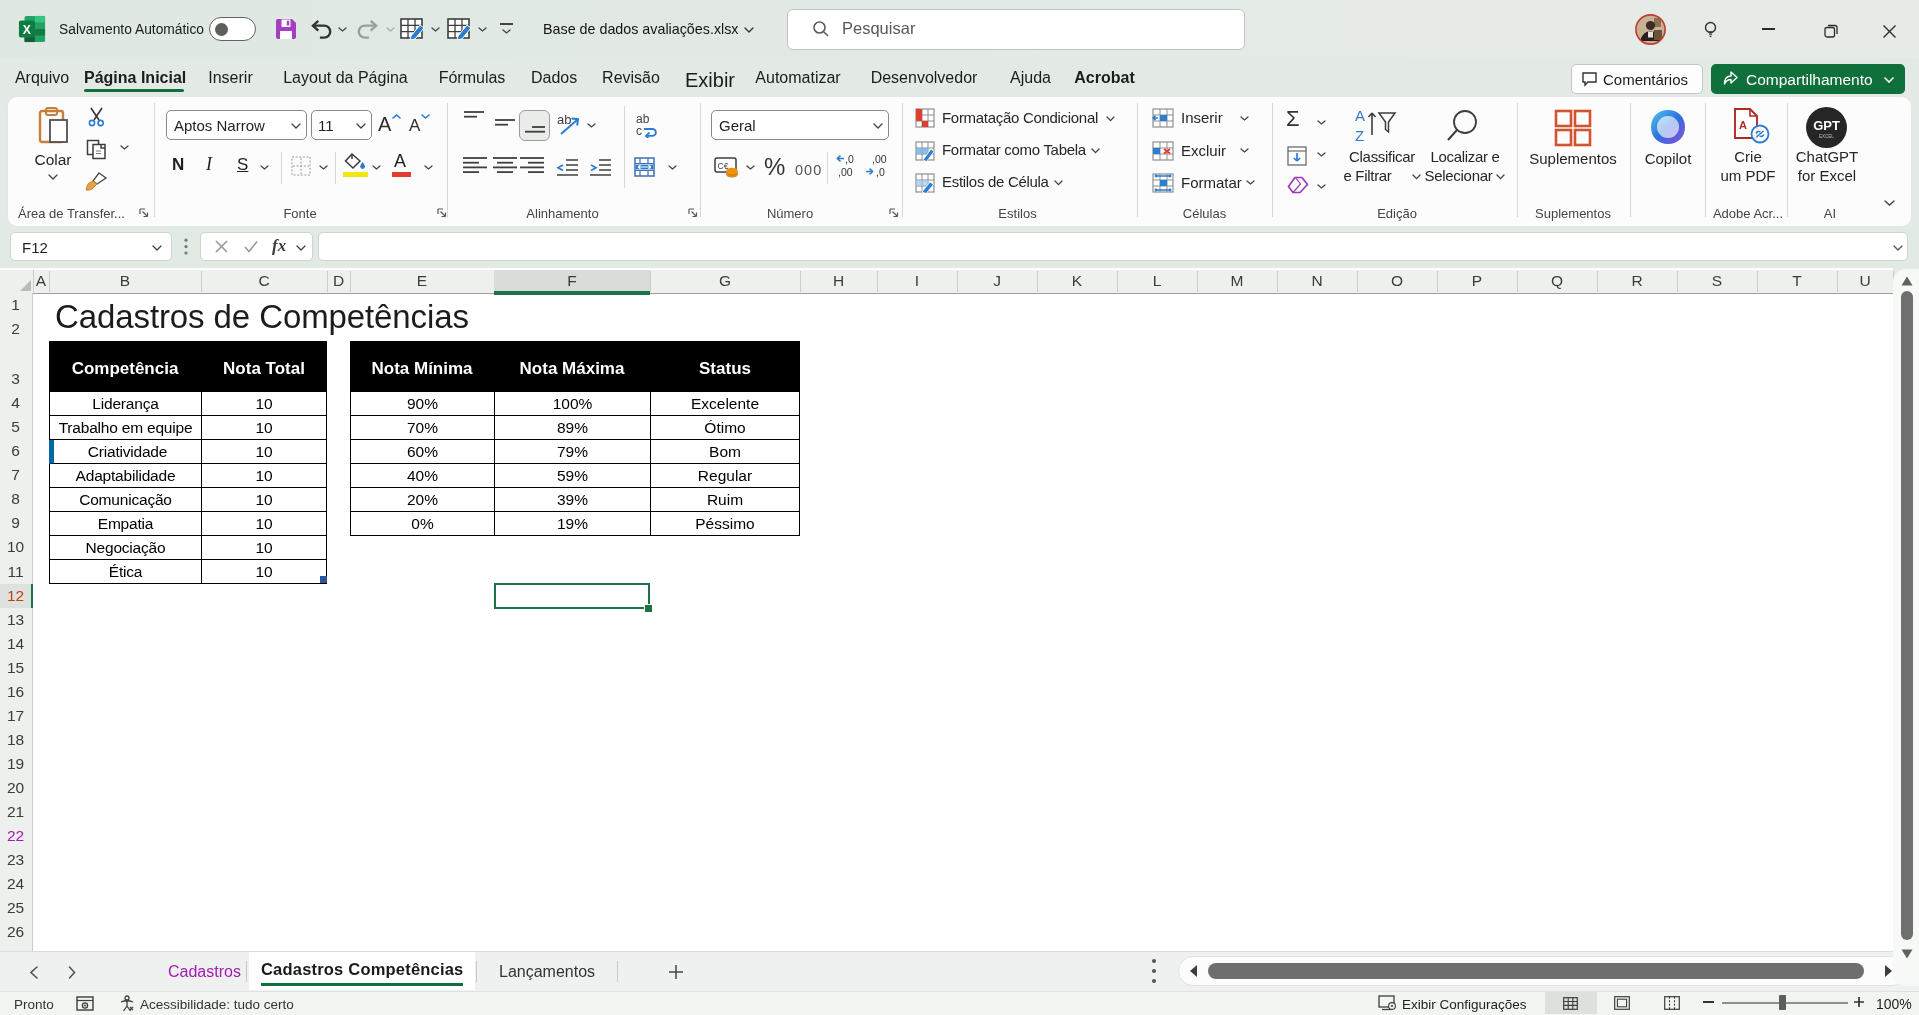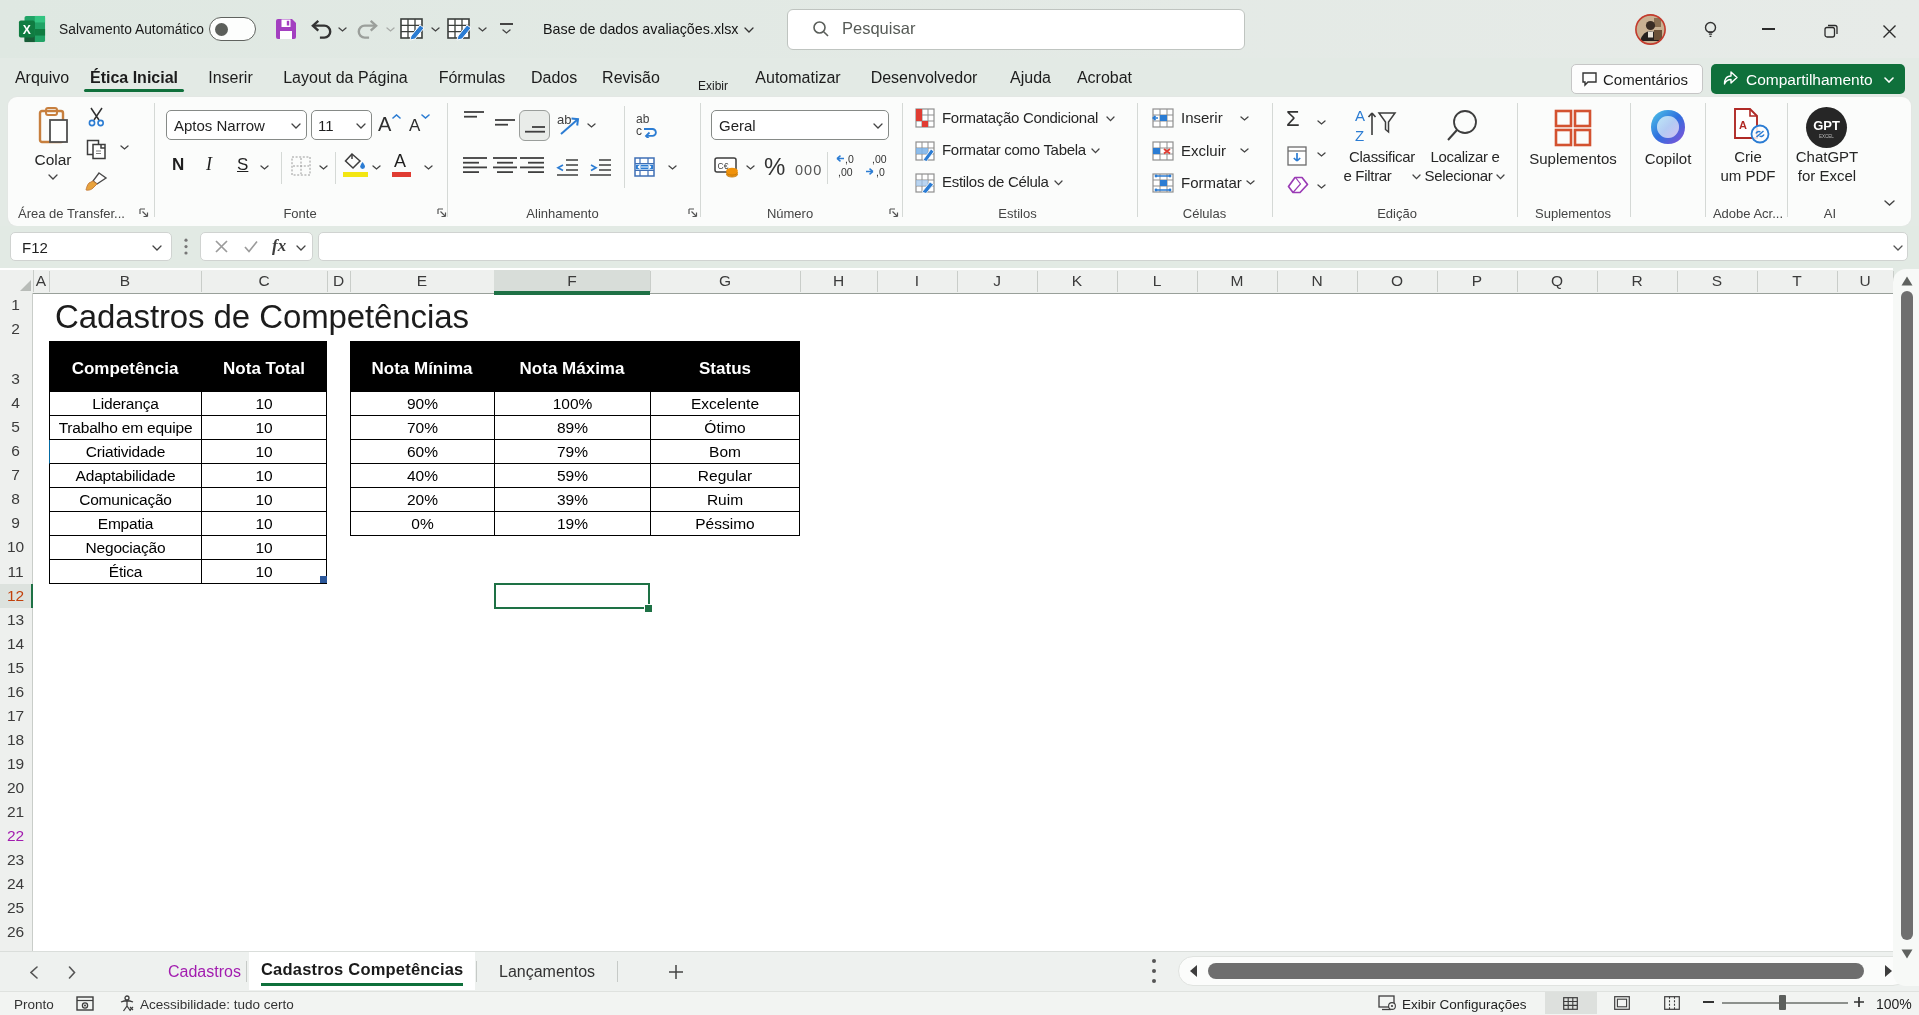--- a/index.html
+++ b/index.html
@@ -86,32 +86,32 @@
 </svg>
 <div class="ab" style="left:1762px;top:28px;width:13px;height:1.8px;background:#2b2b2b"></div>
 <svg class="ab" style="left:1824px;top:24px" width="14" height="14" viewBox="0 0 14 14">
 <rect x="1" y="3.5" width="9.5" height="9.5" rx="2" fill="none" stroke="#2b2b2b" stroke-width="1.3"></rect>
 <path d="M4 1.5 H11 a2 2 0 0 1 2 2 V10" fill="none" stroke="#2b2b2b" stroke-width="1.3"></path>
 </svg>
 <svg class="ab" style="left:1882px;top:24px" width="15" height="15" viewBox="0 0 15 15">
 <path d="M1.5 1.5 L13.5 13.5 M13.5 1.5 L1.5 13.5" stroke="#2b2b2b" stroke-width="1.4"></path>
 </svg>
 <div class="ab ws" style="left:10px;top:69px;width:64px;text-align:center;font-size:16px;color:#1c1c1c;font-weight:400">Arquivo</div>
-<div class="ab ws" style="left:84px;top:69px;width:100px;text-align:center;font-size:16px;color:#1c1c1c;font-weight:700">Ética Inicial</div>
+<div class="ab ws" style="left:84px;top:69px;width:100px;text-align:center;font-size:16px;color:#1c1c1c;font-weight:700">Página Inicial</div>
 <div class="ab" style="left:84px;top:89px;width:100px;height:3px;border-radius:2px;background:#0f703b"></div>
 <div class="ab ws" style="left:206px;top:69px;width:49px;text-align:center;font-size:16px;color:#1c1c1c;font-weight:400">Inserir</div>
 <div class="ab ws" style="left:281px;top:69px;width:129px;text-align:center;font-size:16px;color:#1c1c1c;font-weight:400">Layout da Página</div>
 <div class="ab ws" style="left:434px;top:69px;width:76px;text-align:center;font-size:16px;color:#1c1c1c;font-weight:400">Fórmulas</div>
 <div class="ab ws" style="left:531px;top:69px;width:46px;text-align:center;font-size:16px;color:#1c1c1c;font-weight:400">Dados</div>
 <div class="ab ws" style="left:602px;top:69px;width:58px;text-align:center;font-size:16px;color:#1c1c1c;font-weight:400">Revisão</div>
-<div class="ab ws" style="left:685px;top:79px;width:43px;text-align:right;font-size:12px;color:#1c1c1c;font-weight:400">Exibir</div>
+<div class="ab ws" style="left:685px;top:69px;width:43px;text-align:left;font-size:20px;color:#1c1c1c;font-weight:400">Exibir</div>
 <div class="ab ws" style="left:751px;top:69px;width:94px;text-align:center;font-size:16px;color:#1c1c1c;font-weight:400">Automatizar</div>
 <div class="ab ws" style="left:867px;top:69px;width:114px;text-align:center;font-size:16px;color:#1c1c1c;font-weight:400">Desenvolvedor</div>
 <div class="ab ws" style="left:1010px;top:69px;width:39px;text-align:center;font-size:16px;color:#1c1c1c;font-weight:400">Ajuda</div>
-<div class="ab ws" style="left:1074px;top:69px;width:61px;text-align:center;font-size:16px;color:#1c1c1c;font-weight:400">Acrobat</div>
+<div class="ab ws" style="left:1074px;top:69px;width:61px;text-align:center;font-size:16px;color:#1c1c1c;font-weight:700">Acrobat</div>
 <div class="ab" style="left:1571px;top:64px;width:132px;height:30px;background:#fdfdfd;border:1px solid #c6c6c6;border-radius:5px"></div>
 <svg class="ab" style="left:1581px;top:71px" width="17" height="16" viewBox="0 0 17 16">
 <path d="M2 2 H15 V11 H7 L4 14 V11 H2 Z" fill="none" stroke="#333" stroke-width="1.4"></path>
 </svg>
 <div class="ab" style="left:1603px;top:71px;font-size:15px;color:#1c1c1c;font-weight:400;letter-spacing:0">Comentários</div>
 <div class="ab" style="left:1711px;top:64px;width:194px;height:30px;background:#0f703b;border-radius:5px"></div>
 <svg class="ab" style="left:1721px;top:70px" width="18" height="18" viewBox="0 0 18 18">
 <path d="M10 6 C5 6 3.5 10 3.5 14 C5 10.5 7 9.5 10 9.5 V13 L16 7.5 L10 2 Z" fill="none" stroke="#fff" stroke-width="1.4" stroke-linejoin="round"></path>
 </svg>
 <div class="ab" style="left:1746px;top:71px;font-size:15.5px;color:#fff;font-weight:400;letter-spacing:0">Compartilhamento</div>
@@ -578,21 +578,21 @@
 <div class="ab" style="left:0;top:923.25px;width:31px;text-align:center;font-size:15.5px;color:#3b3b3b;line-height:18px">26</div>
 <div class="ab" style="left:0;top:947.3px;width:31px;text-align:center;font-size:15.5px;color:#3b3b3b;line-height:18px">27</div>
 <div class="ab ws" style="left:55px;top:298px;font-size:33px;color:#1c1c1c;letter-spacing:-0.1px">Cadastros de Competências</div>
 <div class="ab" style="left:49px;top:341.4px;width:278px;height:50.200000000000045px;background:#000"></div>
 <div class="ab" style="left:49px;top:359.4px;width:152px;text-align:center;font-size:17px;font-weight:700;color:#fff">Competência</div>
 <div class="ab" style="left:201px;top:359.4px;width:126px;text-align:center;font-size:17px;font-weight:700;color:#fff">Nota Total</div>
 <div class="ab ws" style="left:49px;top:391.6px;width:152px;height:24.05px;border-left:1px solid #000;border-bottom:1px solid #000;text-align:center;font-size:15.5px;color:#000;line-height:23px;letter-spacing:-0.2px">Liderança</div>
 <div class="ab" style="left:201px;top:391.6px;width:126px;height:24.05px;border-left:1px solid #000;border-right:1px solid #000;border-bottom:1px solid #000;text-align:center;font-size:15.5px;color:#000;line-height:23px">10</div>
 <div class="ab ws" style="left:49px;top:415.65000000000003px;width:152px;height:24.05px;border-left:1px solid #000;border-bottom:1px solid #000;text-align:center;font-size:15.5px;color:#000;line-height:23px;letter-spacing:-0.2px">Trabalho em equipe</div>
 <div class="ab" style="left:201px;top:415.65000000000003px;width:126px;height:24.05px;border-left:1px solid #000;border-right:1px solid #000;border-bottom:1px solid #000;text-align:center;font-size:15.5px;color:#000;line-height:23px">10</div>
-<div class="ab ws" style="left:49px;top:439.70000000000005px;width:152px;height:24.05px;border-left:1px solid #0369a1;border-bottom:1px solid #000;text-align:center;font-size:15.5px;color:#000;line-height:23px;letter-spacing:-0.2px">Criatividade</div>
+<div class="ab ws" style="left:49px;top:439.70000000000005px;width:152px;height:24.05px;border-left:5px solid #0369a1;border-bottom:1px solid #000;text-align:center;font-size:15.5px;color:#000;line-height:23px;letter-spacing:-0.2px">Criatividade</div>
 <div class="ab" style="left:201px;top:439.70000000000005px;width:126px;height:24.05px;border-left:1px solid #000;border-right:1px solid #000;border-bottom:1px solid #000;text-align:center;font-size:15.5px;color:#000;line-height:23px">10</div>
 <div class="ab ws" style="left:49px;top:463.75000000000006px;width:152px;height:24.05px;border-left:1px solid #000;border-bottom:1px solid #000;text-align:center;font-size:15.5px;color:#000;line-height:23px;letter-spacing:-0.2px">Adaptabilidade</div>
 <div class="ab" style="left:201px;top:463.75000000000006px;width:126px;height:24.05px;border-left:1px solid #000;border-right:1px solid #000;border-bottom:1px solid #000;text-align:center;font-size:15.5px;color:#000;line-height:23px">10</div>
 <div class="ab ws" style="left:49px;top:487.80000000000007px;width:152px;height:24.05px;border-left:1px solid #000;border-bottom:1px solid #000;text-align:center;font-size:15.5px;color:#000;line-height:23px;letter-spacing:-0.2px">Comunicação</div>
 <div class="ab" style="left:201px;top:487.80000000000007px;width:126px;height:24.05px;border-left:1px solid #000;border-right:1px solid #000;border-bottom:1px solid #000;text-align:center;font-size:15.5px;color:#000;line-height:23px">10</div>
 <div class="ab ws" style="left:49px;top:511.8500000000001px;width:152px;height:24.05px;border-left:1px solid #000;border-bottom:1px solid #000;text-align:center;font-size:15.5px;color:#000;line-height:23px;letter-spacing:-0.2px">Empatia</div>
 <div class="ab" style="left:201px;top:511.8500000000001px;width:126px;height:24.05px;border-left:1px solid #000;border-right:1px solid #000;border-bottom:1px solid #000;text-align:center;font-size:15.5px;color:#000;line-height:23px">10</div>
 <div class="ab ws" style="left:49px;top:535.9000000000001px;width:152px;height:24.05px;border-left:1px solid #000;border-bottom:1px solid #000;text-align:center;font-size:15.5px;color:#000;line-height:23px;letter-spacing:-0.2px">Negociação</div>
 <div class="ab" style="left:201px;top:535.9000000000001px;width:126px;height:24.05px;border-left:1px solid #000;border-right:1px solid #000;border-bottom:1px solid #000;text-align:center;font-size:15.5px;color:#000;line-height:23px">10</div>
 <div class="ab ws" style="left:49px;top:559.95px;width:152px;height:24.05px;border-left:1px solid #000;border-bottom:1px solid #000;text-align:center;font-size:15.5px;color:#000;line-height:23px;letter-spacing:-0.2px">Ética</div>

